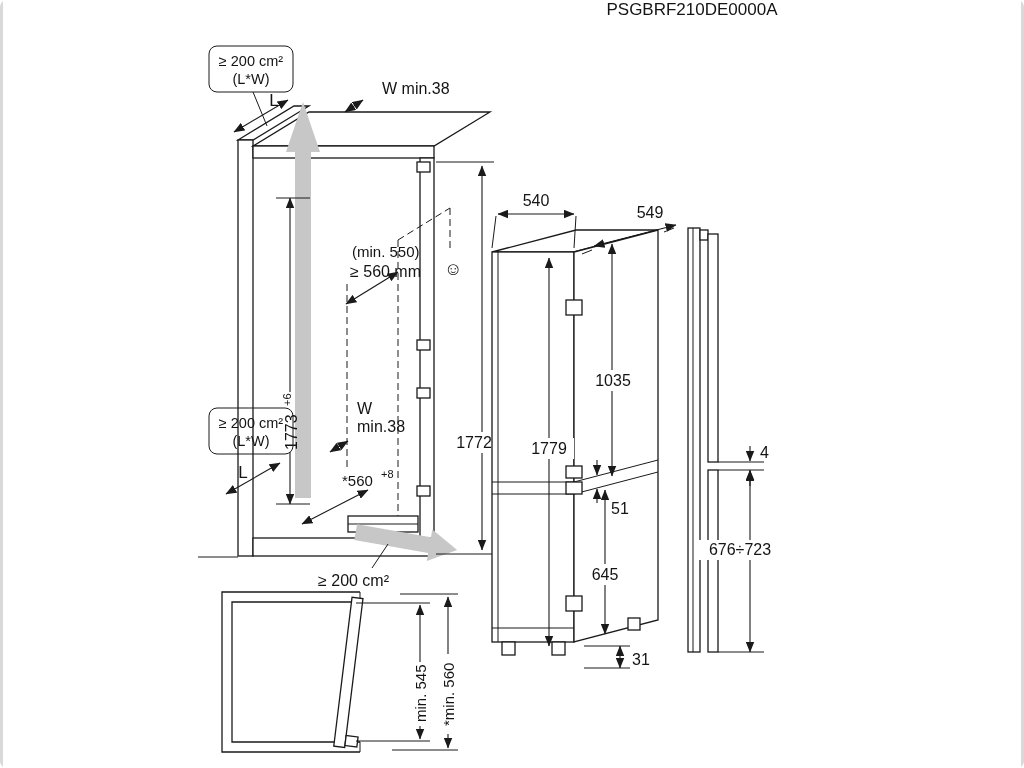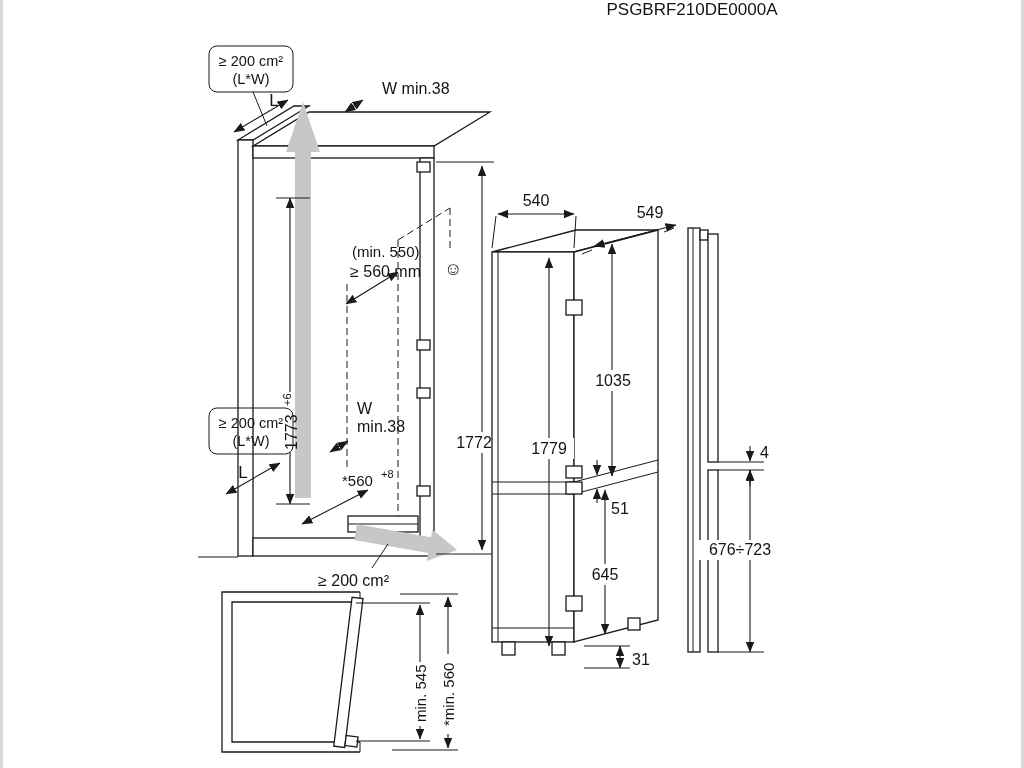--- a/index.html
+++ b/index.html
@@ -1,17 +1,17 @@
 <!DOCTYPE html>
 <html><head>
 <meta charset="utf-8">
 <style>
   html,body{margin:0;padding:0;background:#ffffff;}
   .stage{position:relative;width:1024px;height:768px;background:#fff;overflow:hidden;
-         font-family:"Liberation Sans","DejaVu Sans",sans-serif;}
+         font-family:"Liberation Sans","DejaVu Sans",sans-serif;border-radius:7px;}
   .edge{position:absolute;top:0;width:3px;height:768px;background:#d9d9d9;}
   .edge.left{left:0}.edge.right{right:0}
   svg{position:absolute;left:0;top:0;}
   svg text{fill:#141414;font-family:"Liberation Sans","DejaVu Sans",sans-serif;}
   .face{fill:#ffffff;stroke:#1a1a1a;stroke-width:1.3;}
   .ln{stroke:#1a1a1a;stroke-width:1.3;fill:none;}
   .thin{stroke:#1a1a1a;stroke-width:1;fill:none;}
   .dash{stroke:#1a1a1a;stroke-width:1;fill:none;stroke-dasharray:7 4;}
   .dim{stroke:#1a1a1a;stroke-width:1.1;fill:none;}
   .bg{fill:#ffffff;}

